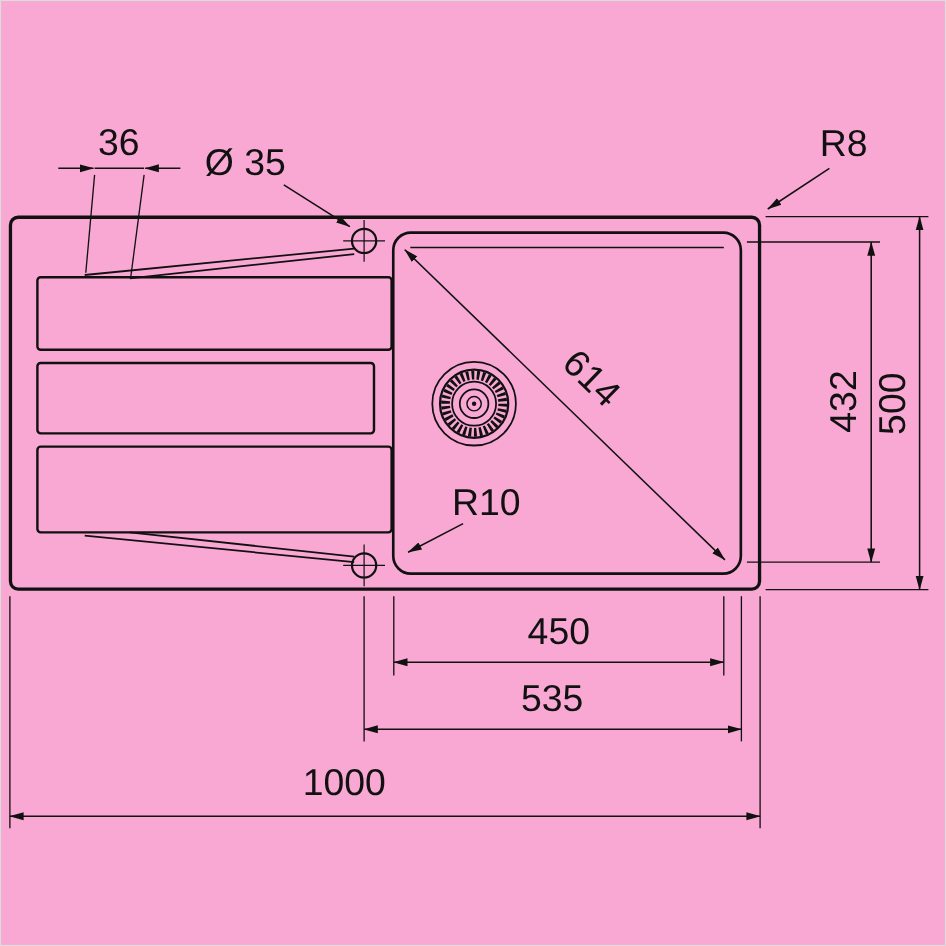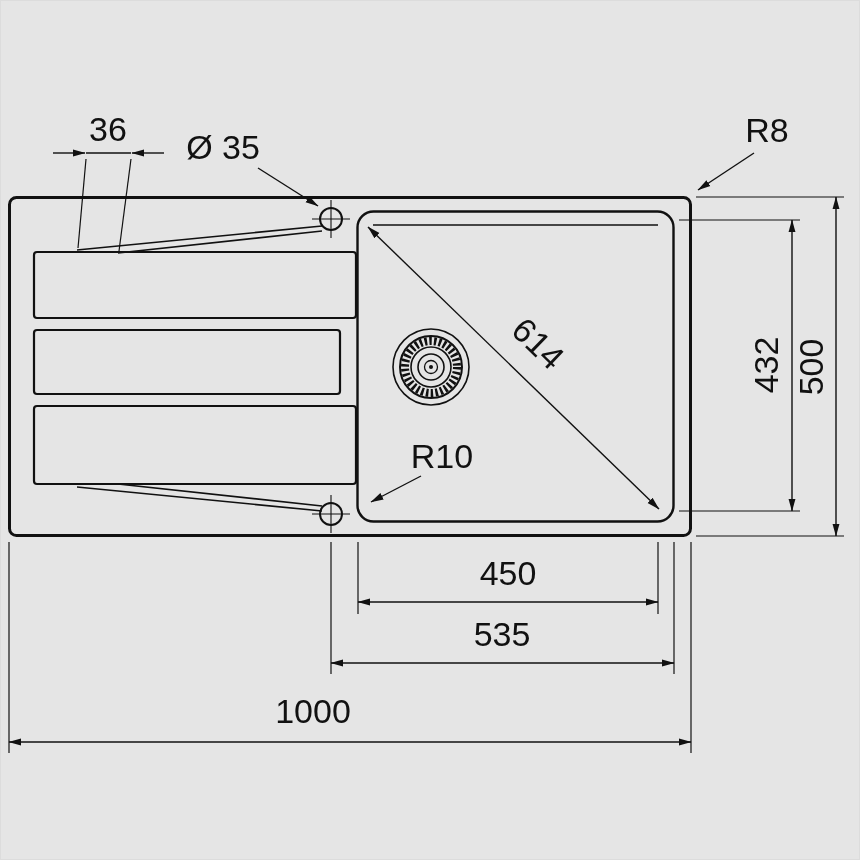--- a/index.html
+++ b/index.html
@@ -1,20 +1,20 @@
 <!DOCTYPE html>
 <html><head>
 <meta charset="utf-8">
 <style>
   * { margin: 0; padding: 0; box-sizing: border-box; }
   html, body { background: #ffffff; }
   body { font-family: "Liberation Sans", sans-serif; }
   .canvas {
     width: 860px; height: 860px;
-    background: #e5e5e5;
+    background: #f9a8d4;
     border: 1px solid #dcdcdc;
     position: relative;
     overflow: hidden;
   }
   svg { display: block; }
   .ink { stroke: #111111; fill: none; stroke-linecap: butt; }
   text.dim {
     font-family: "Liberation Sans", sans-serif;
     font-size: 34px;
     fill: #111111;

